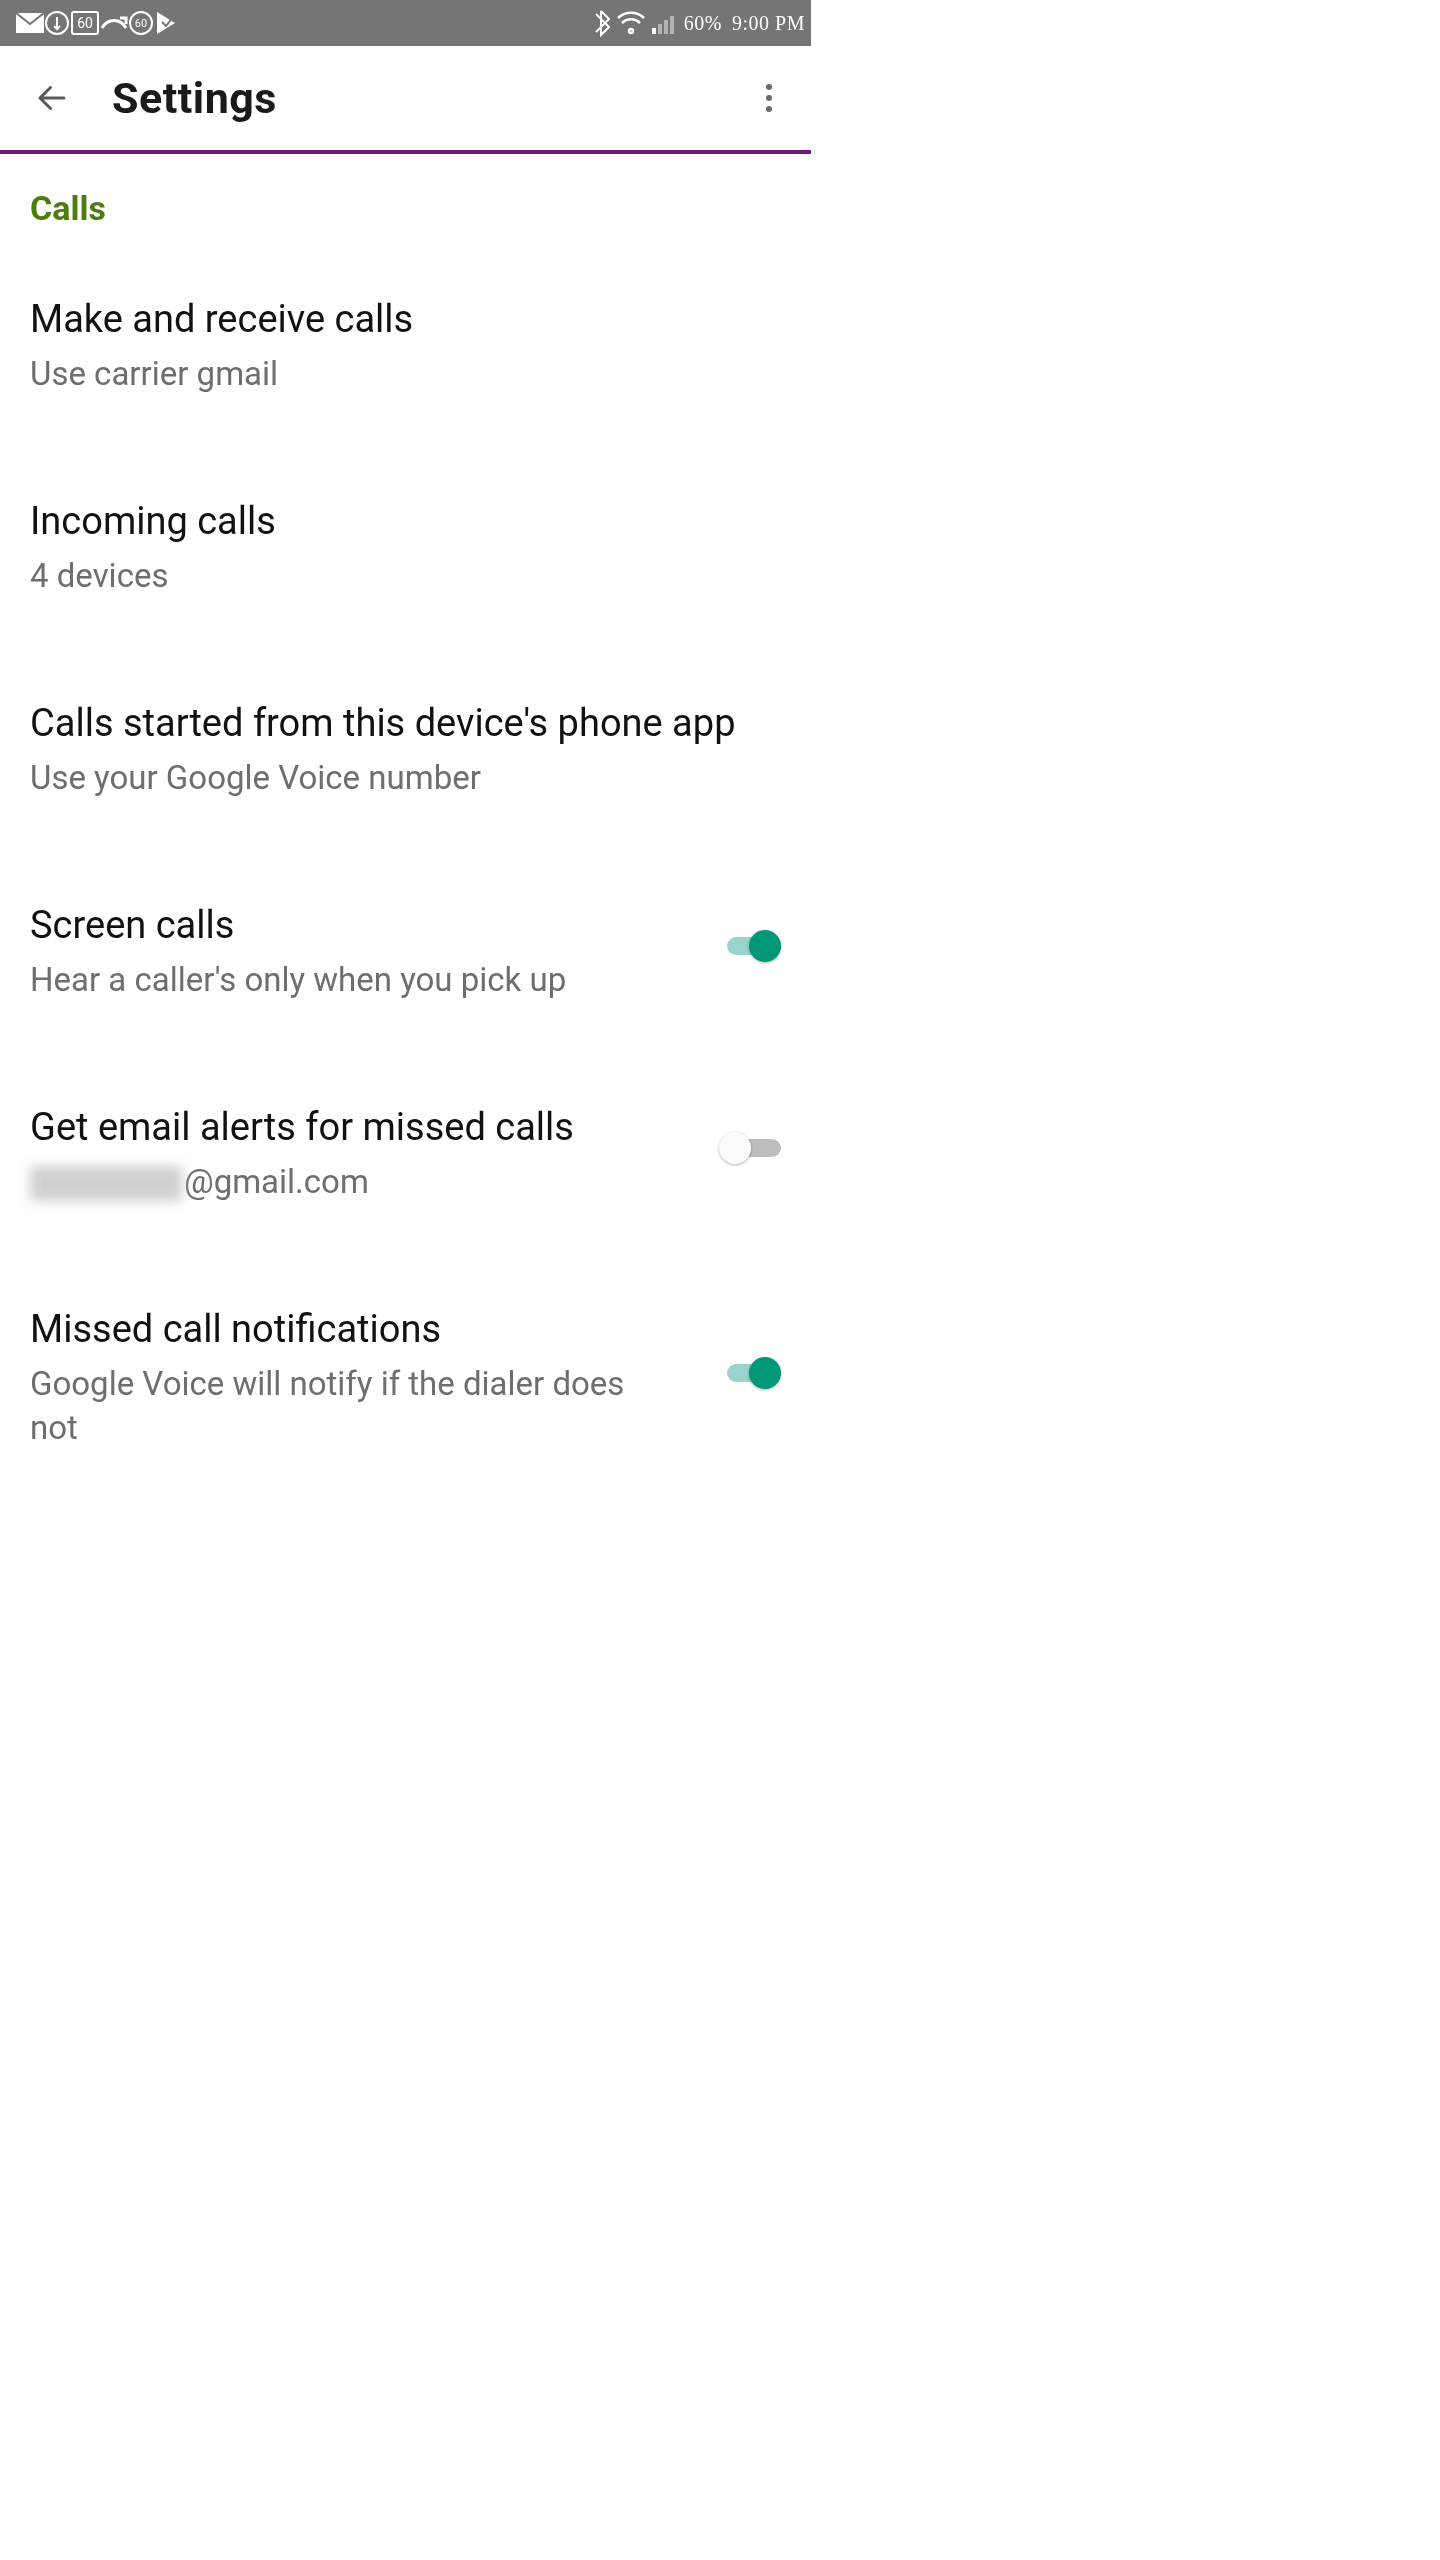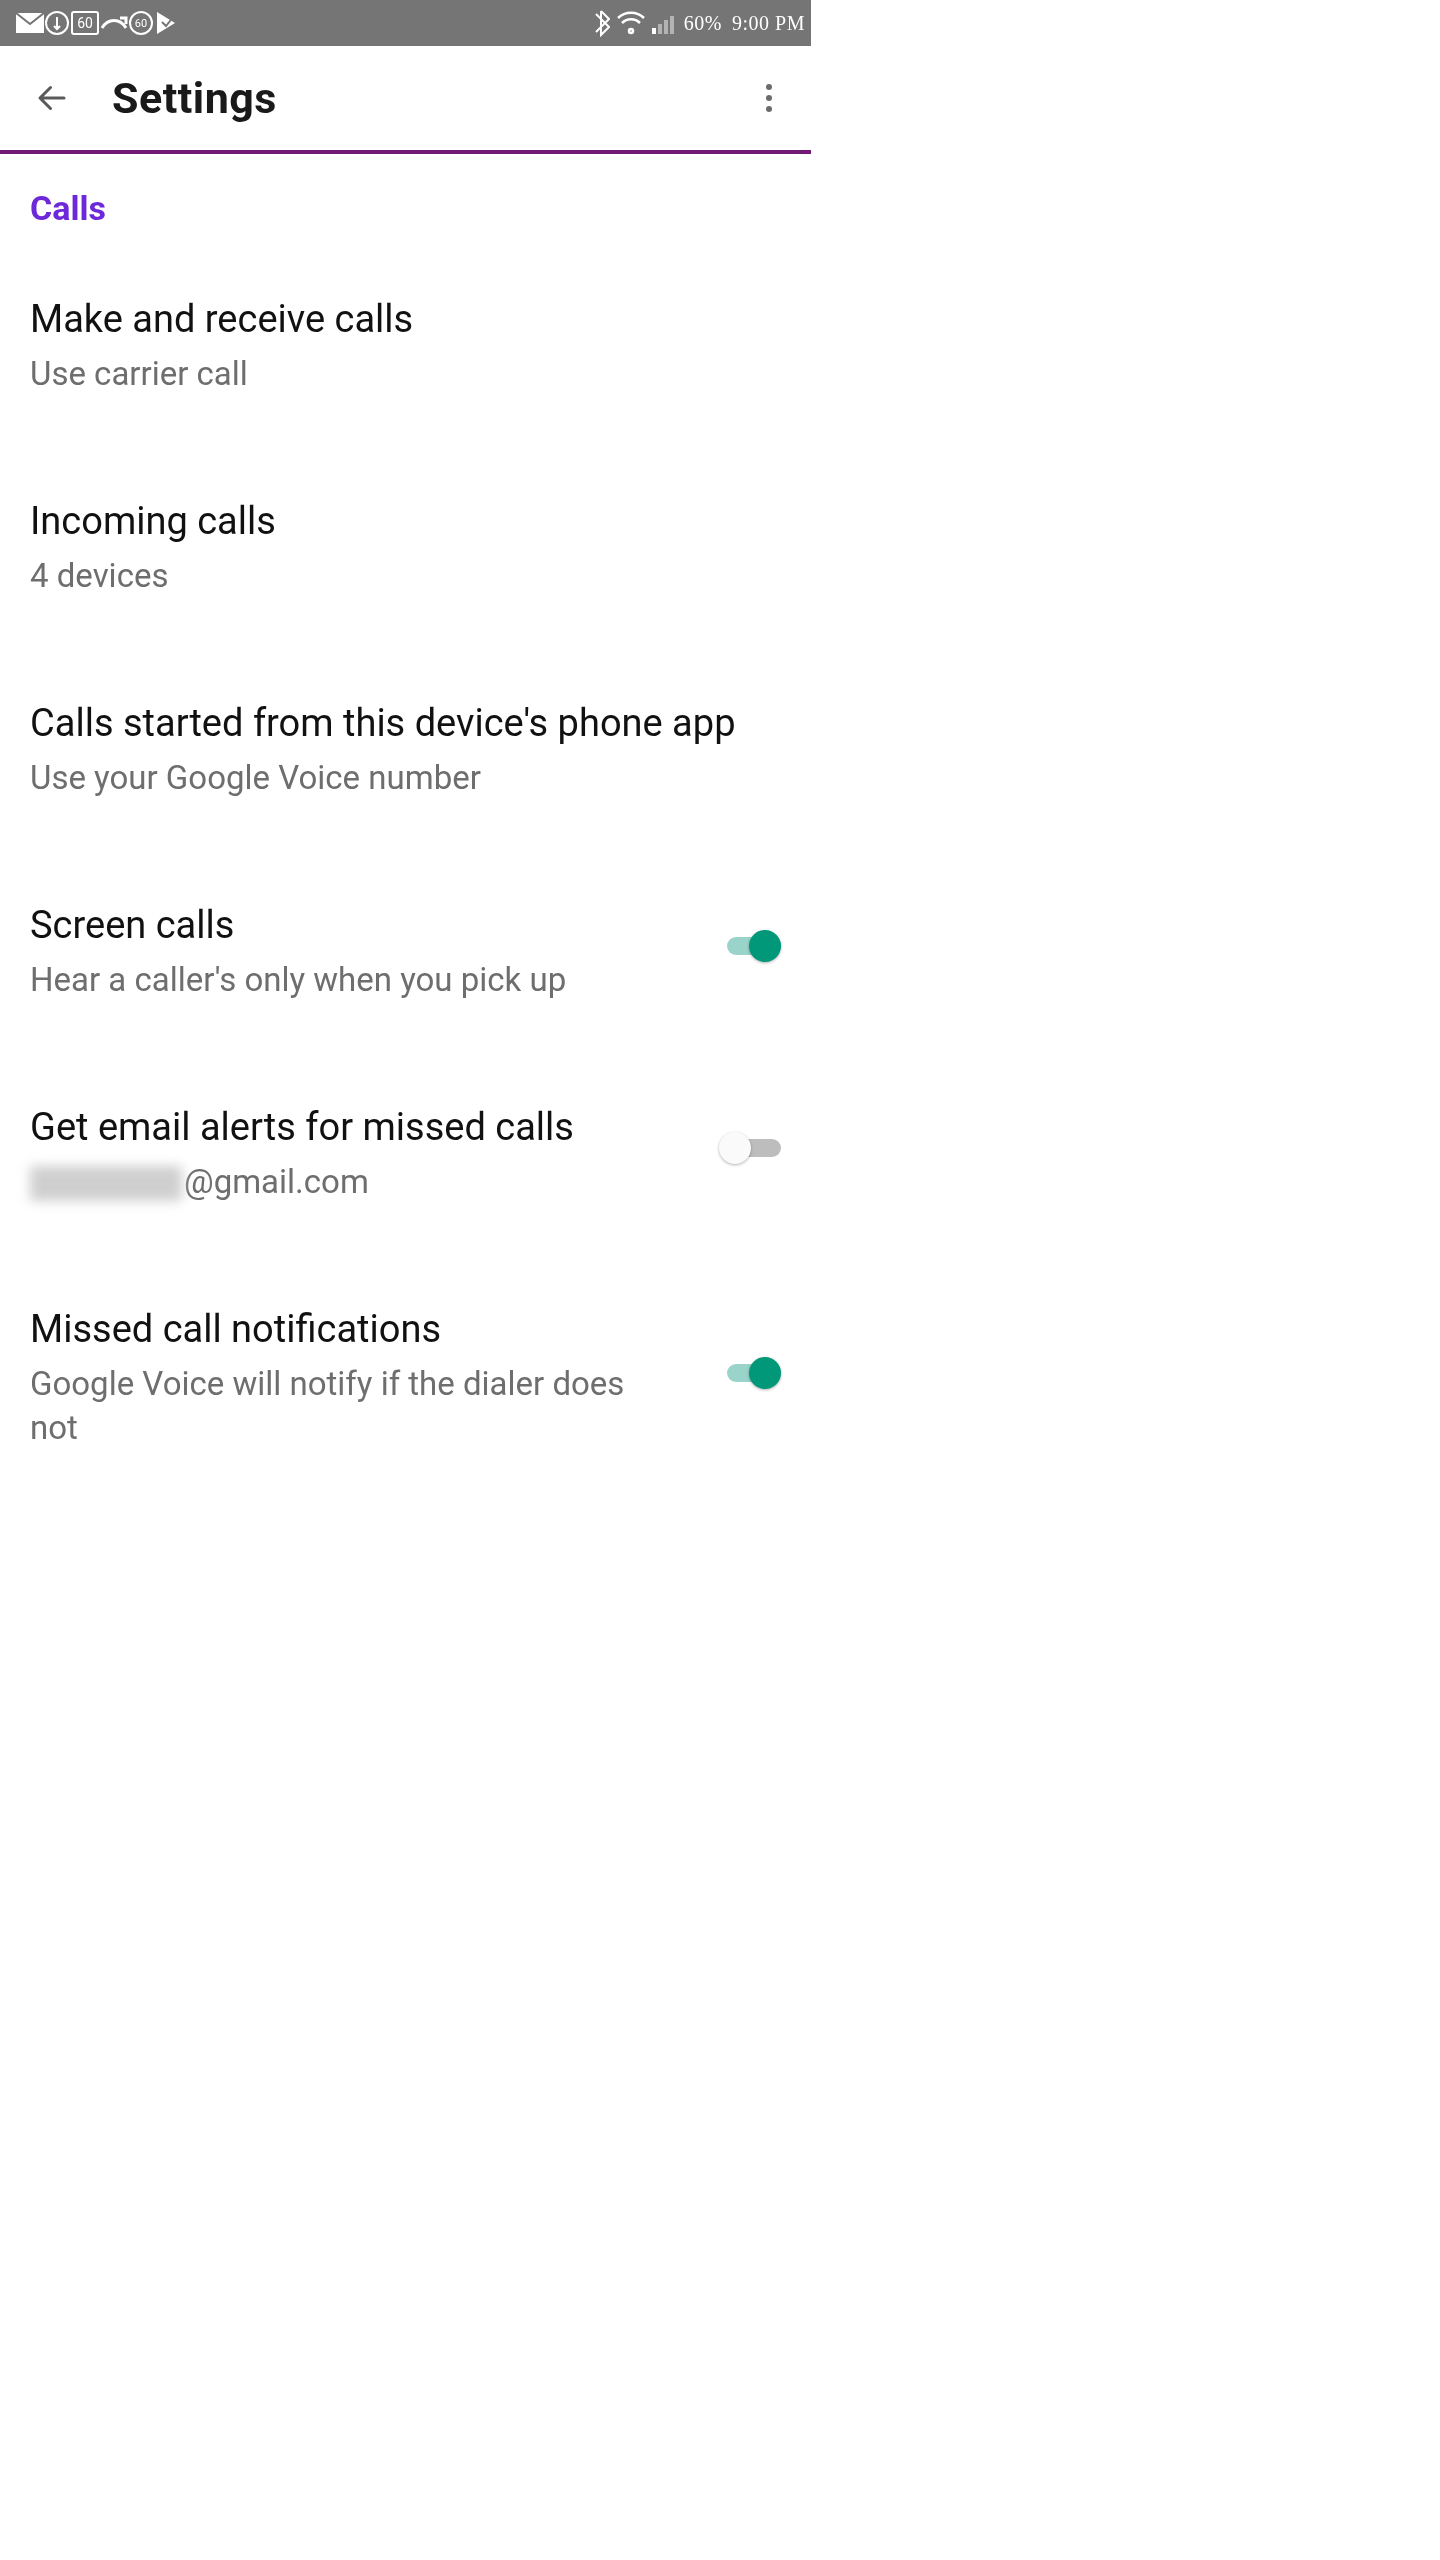--- a/index.html
+++ b/index.html
@@ -53,21 +53,21 @@
       width: 48px; height: 48px;
       display: flex; align-items: center; justify-content: center;
       color: #616161;
     }
 
     
     .content {
       padding: 28px 30px 0 30px;
     }
     .section-header {
-      color: #6d28d9;
+      color: #4d7c0f;
       font-size: 34px;
       font-weight: 700;
       padding: 6px 0 34px 0;
     }
     .setting-row {
       display: flex;
       align-items: center;
       padding: 22px 0 24px 0;
       min-height: 120px;
     }
@@ -219,21 +219,21 @@
       </svg>
   </div>
 </div>
 
 <div class="content">
   <div class="section-header">Calls</div>
 
   <div class="setting-row">
     <div class="setting-texts">
       <div class="setting-title">Make and receive calls</div>
-      <div class="setting-sub">Use carrier call</div>
+      <div class="setting-sub">Use carrier gmail</div>
     </div>
   </div>
 
   <div class="gap"></div>
 
   <div class="setting-row">
     <div class="setting-texts">
       <div class="setting-title">Incoming calls</div>
       <div class="setting-sub">4 devices</div>
     </div>

